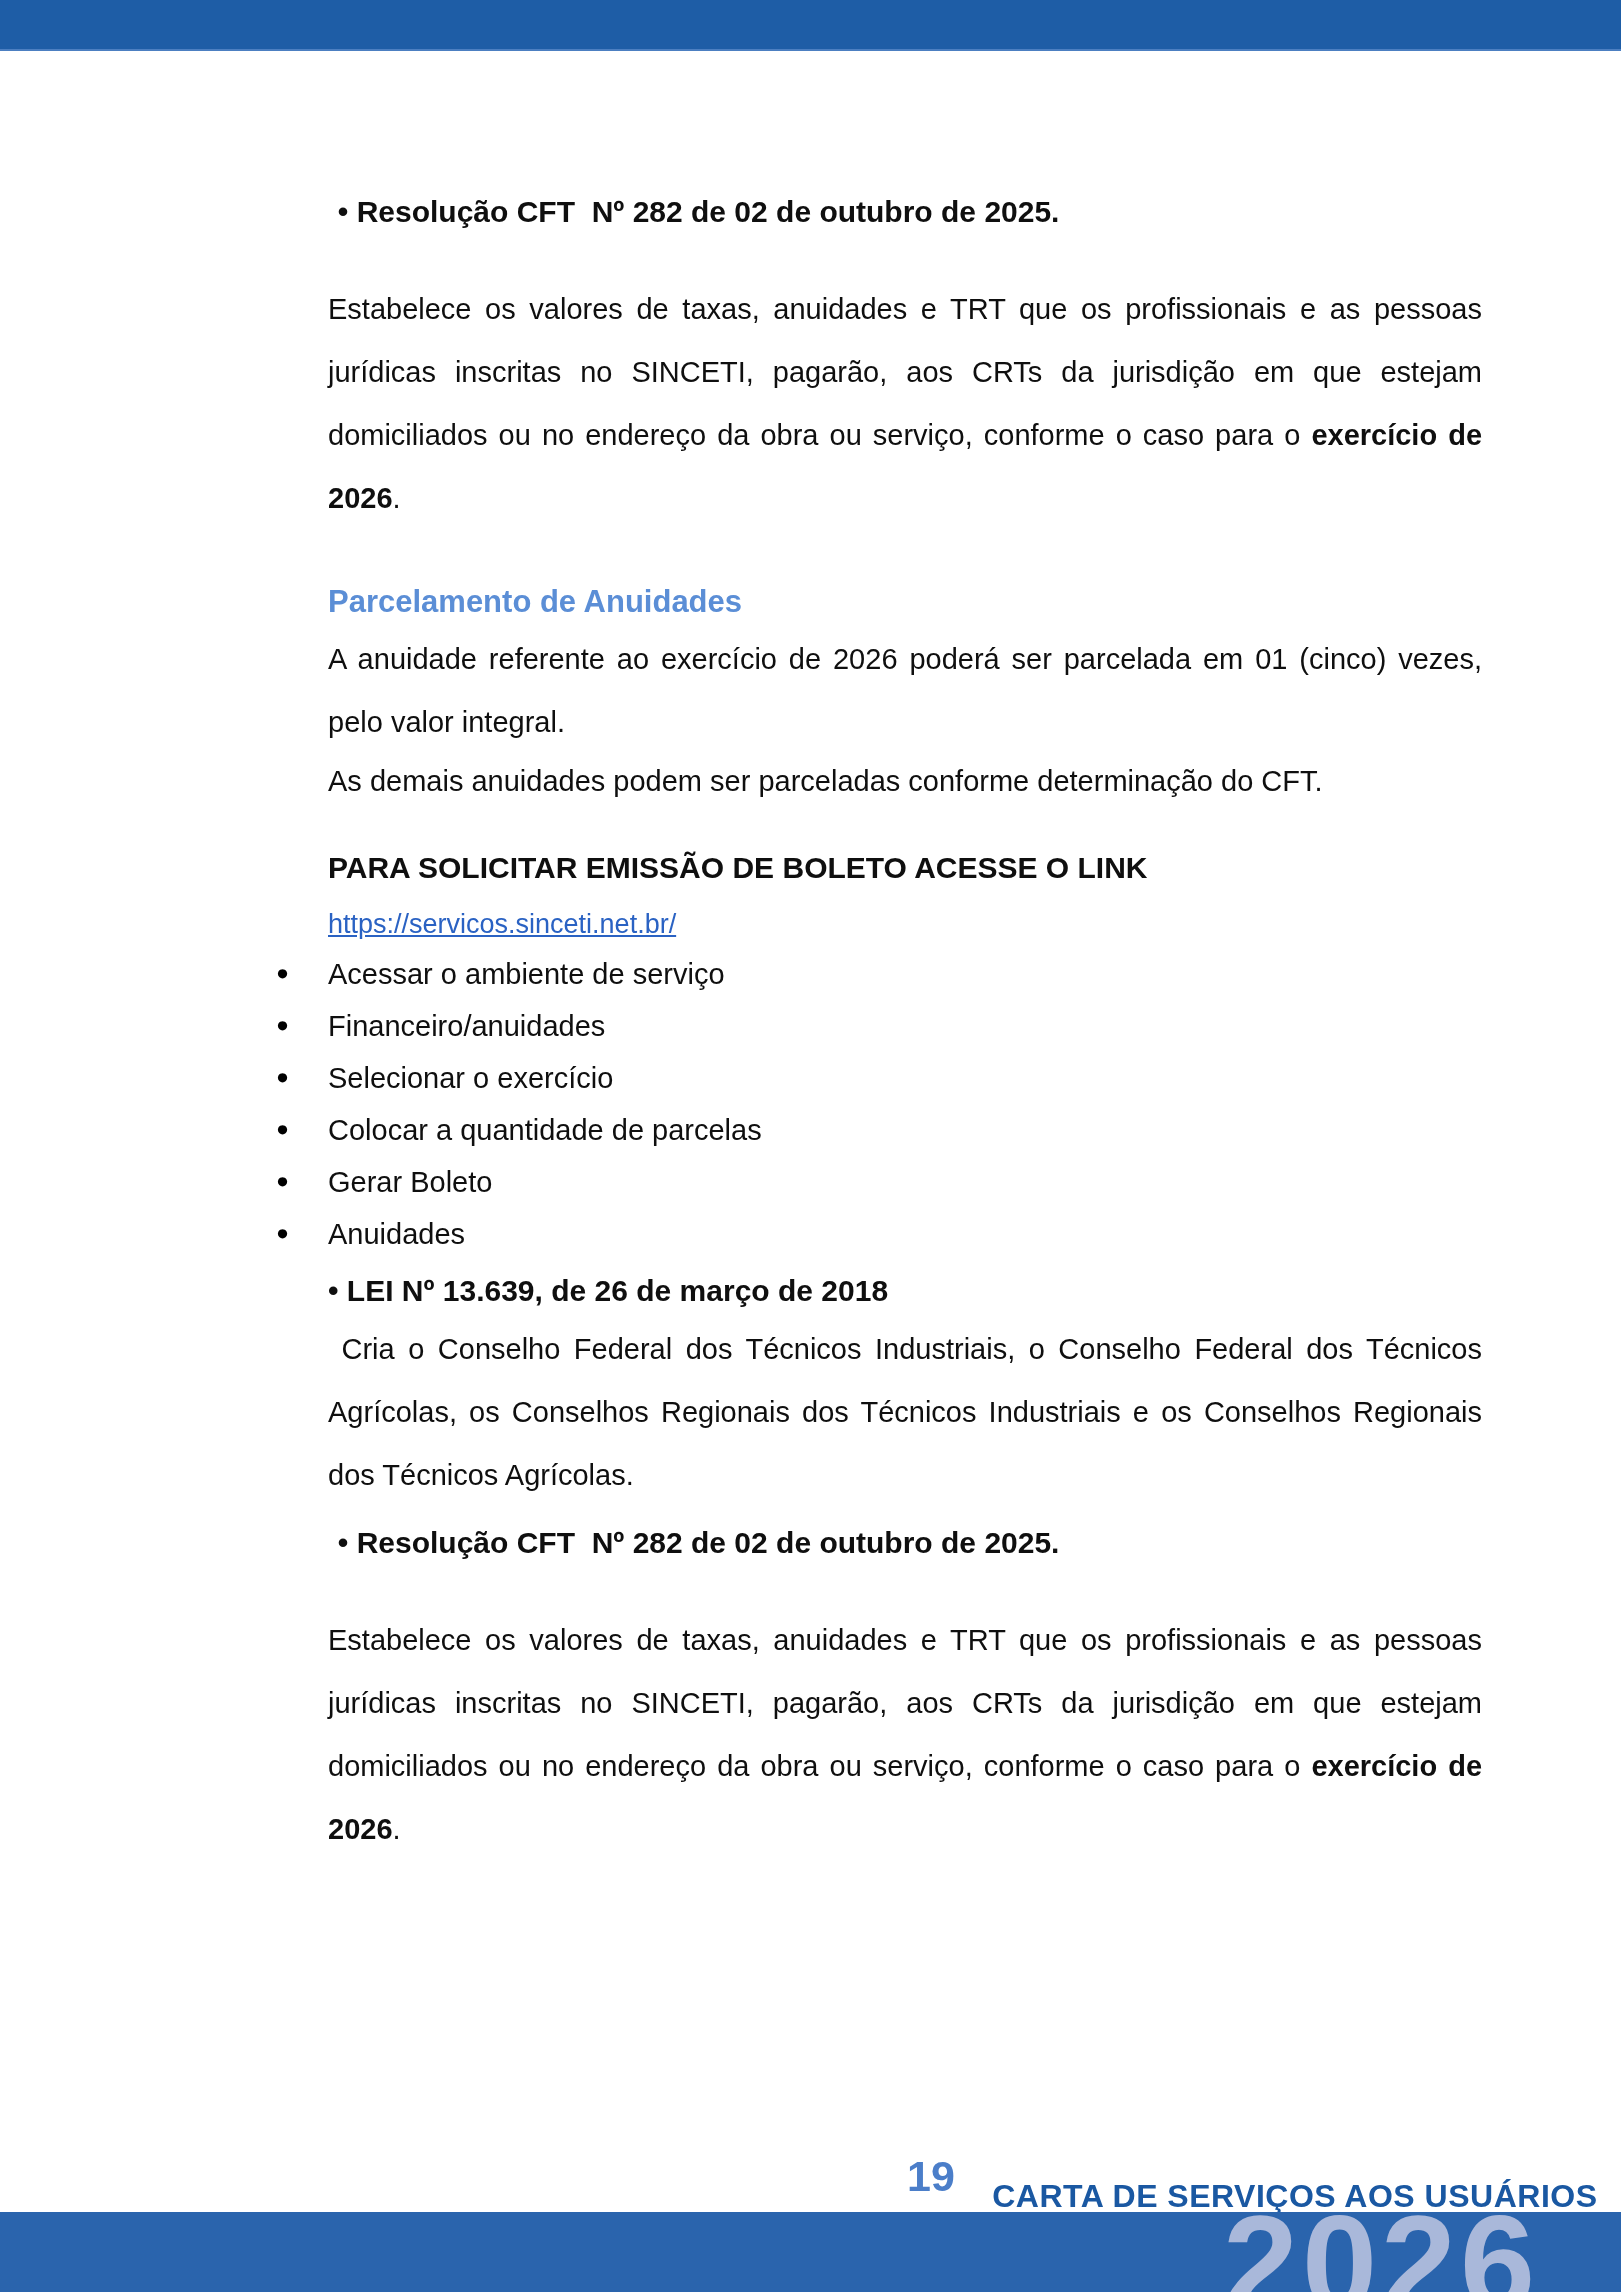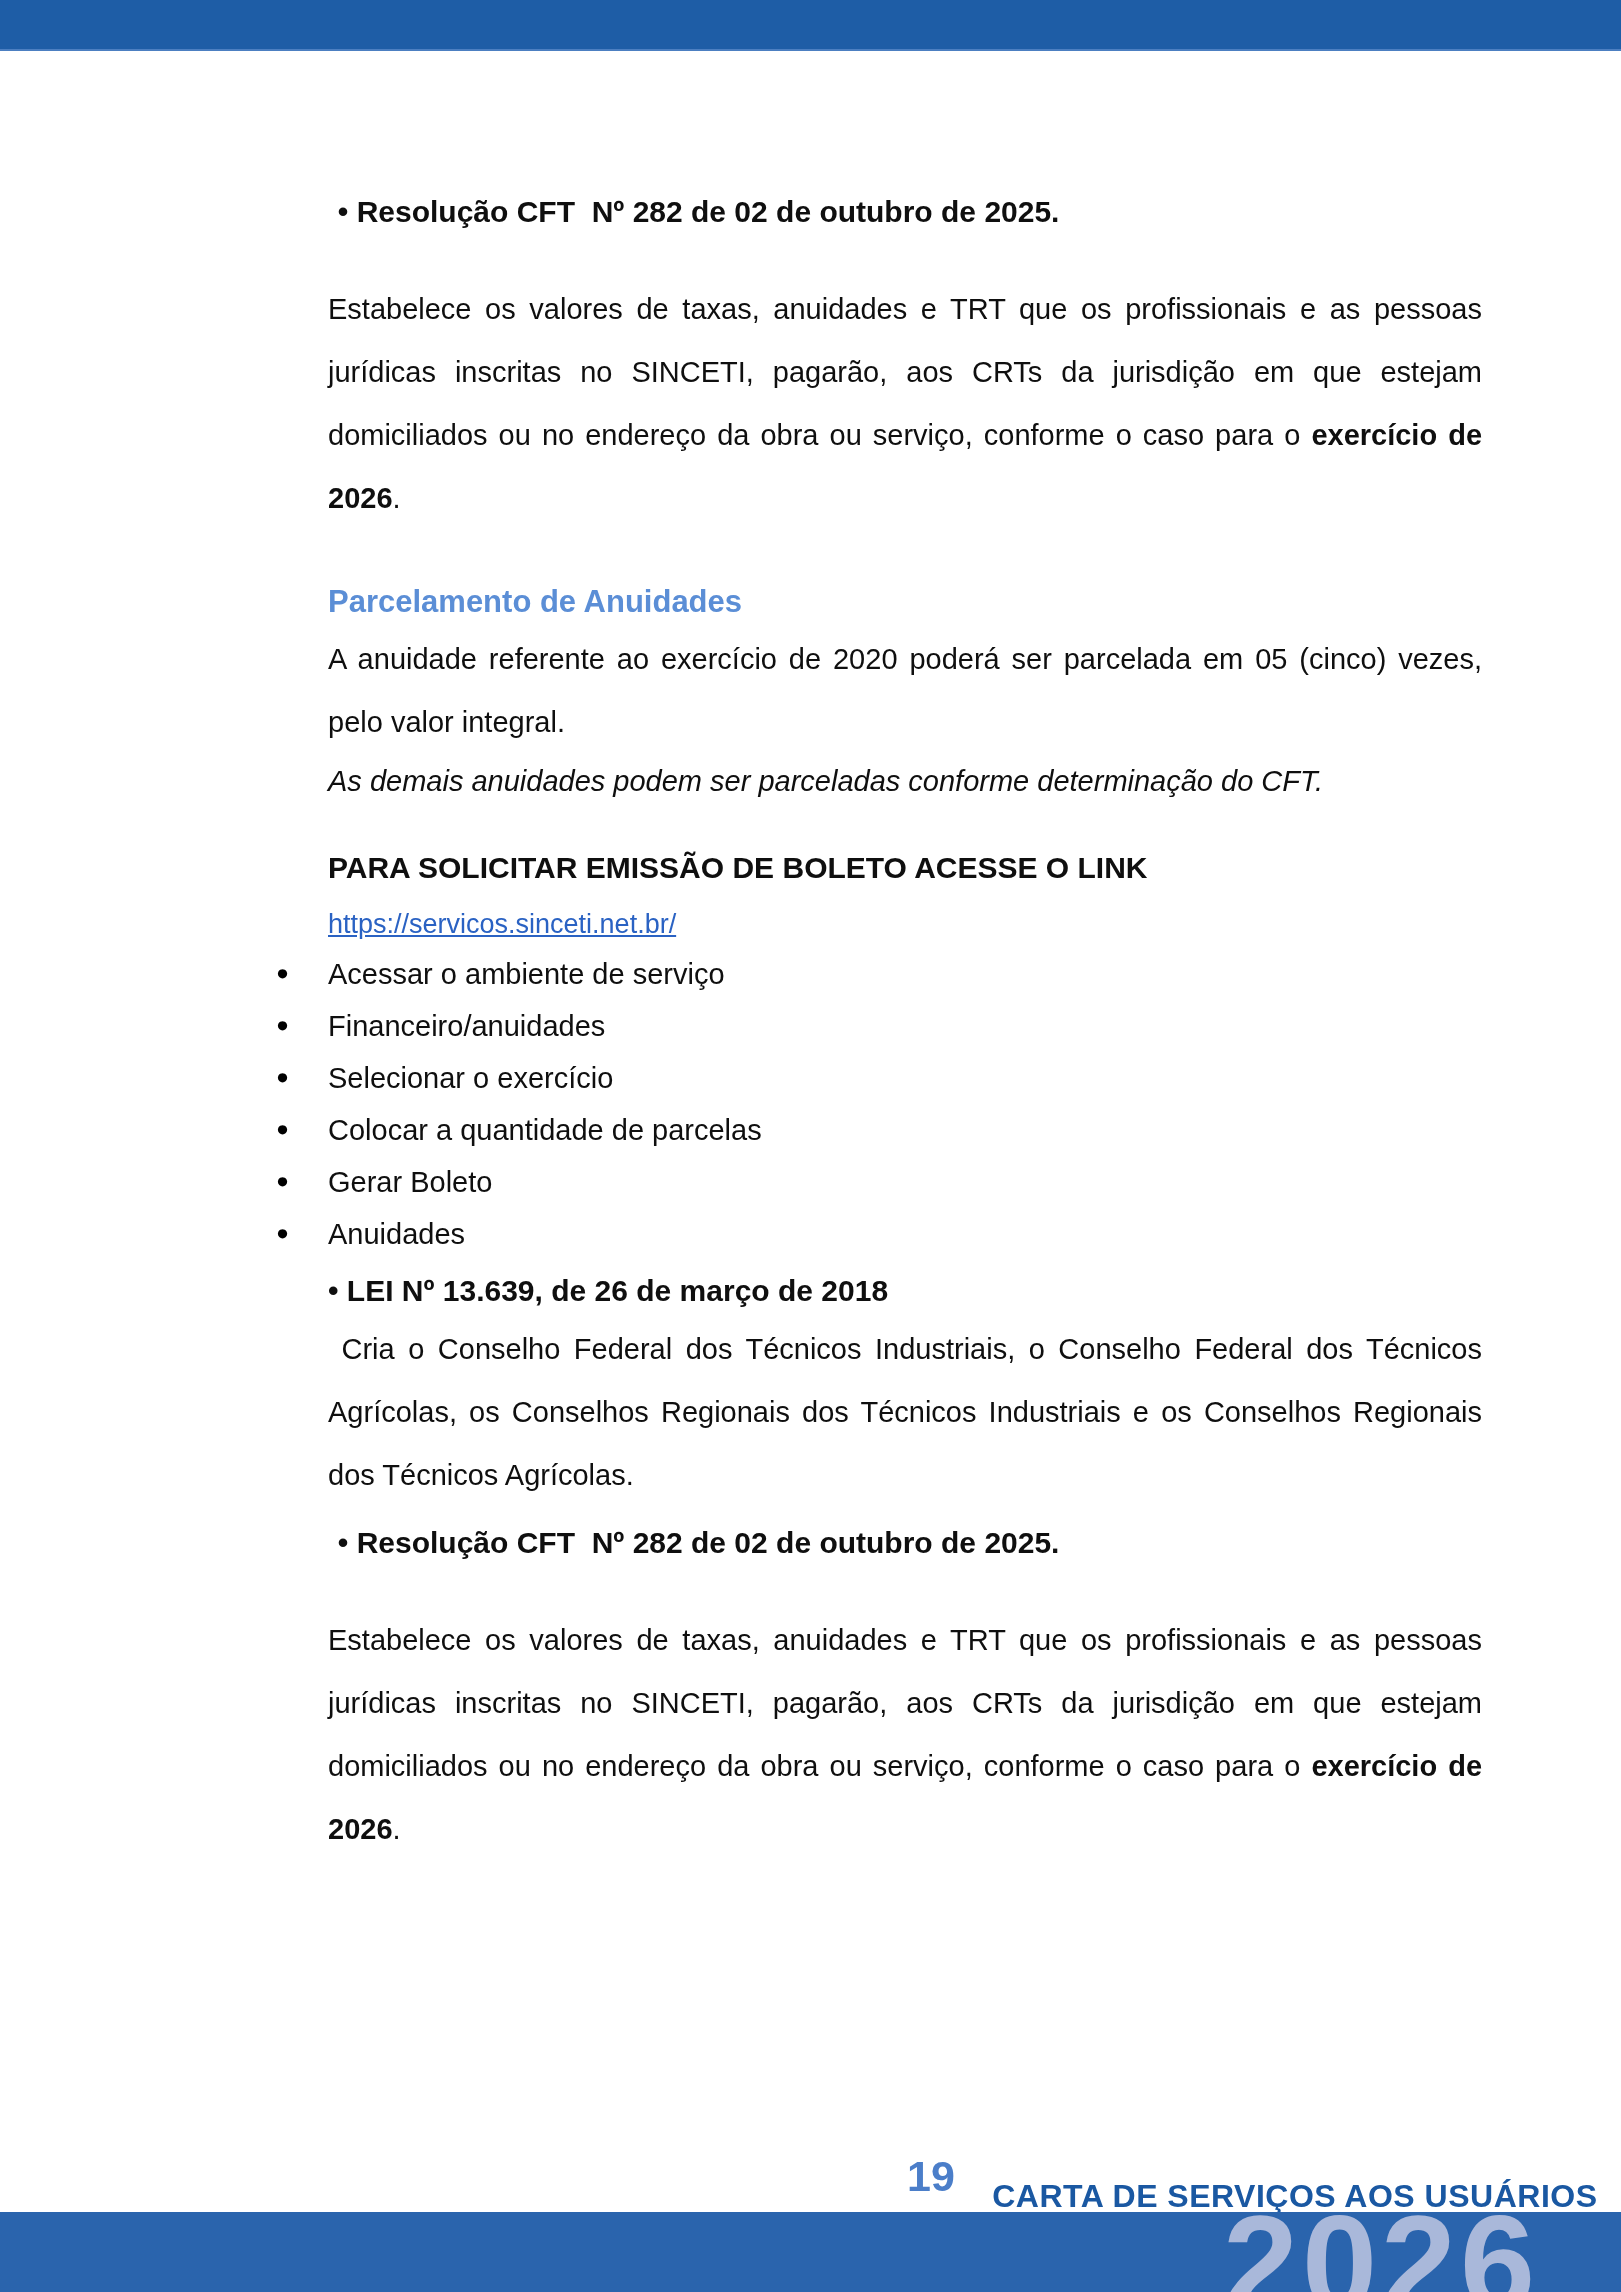--- a/index.html
+++ b/index.html
@@ -15,21 +15,21 @@
   }
   .topbar{height:51px; background:var(--c-topbar); border-bottom:2.9px solid var(--c-topbar-edge);}
   .content{margin-left:328px; width:1154px; padding-top:141px;}
   .h-black{font-weight:bold; font-size:30px; line-height:39px; margin:0;}
   .indent{padding-left:9.8px;}
   .body{font-size:29px; line-height:63px; margin:0;}
   .justify{text-align:justify;}
   .mt-res{margin-top:47px;}
   .h-blue{color:var(--c-heading); font-weight:bold; font-size:31px; line-height:41px; margin:51px 0 0;}
   .parc1{margin-top:5.9px;}
-  .parc2{line-height:55px;font-style:italic;}
+  .parc2{line-height:55px;}
   .mt-boleto{margin-top:39px;}
   .linkline{margin:13.7px 0 0; font-size:27px; line-height:47px;}
   .link{color:var(--c-link); text-decoration:underline; cursor:pointer;}
   .steps{list-style:none; margin:0; padding:0;}
   .step{position:relative; font-size:29px; line-height:52px;}
   .dot{position:absolute; left:-52px; top:-1px; font-size:21.6px; line-height:52px; color:#000;}
   .mt-leg{margin-top:153px;}
   .mt-lei{margin-top:11.8px;}
   .mt-leibody{margin-top:7.8px;}
   .mt-res2{margin-top:15.7px;}
@@ -52,21 +52,21 @@
   <div class="topbar"></div>
 
   <main class="content">
 
     <h3 class="h-black indent">• Resolução CFT&nbsp; Nº 282 de 02 de outubro de 2025.</h3>
 
     <p class="body justify mt-res"><span>Estabelece os valores de taxas, anuidades e TRT que os profissionais e as pessoas jurídicas inscritas no SINCETI, pagarão, aos CRTs da jurisdição em que estejam domiciliados ou no endereço da obra ou serviço, conforme o caso para o </span><strong>exercício de 2026</strong><span>.</span></p>
 
     <h2 class="h-blue">Parcelamento de Anuidades</h2>
 
-    <p class="body justify parc1">A anuidade referente ao exercício de 2020 poderá ser parcelada em 05 (cinco) vezes, pelo valor integral.</p>
+    <p class="body justify parc1">A anuidade referente ao exercício de 2026 poderá ser parcelada em 01 (cinco) vezes, pelo valor integral.</p>
 
     <p class="body parc2">As demais anuidades podem ser parceladas conforme determinação do CFT.</p>
 
     <h3 class="h-black mt-boleto">PARA SOLICITAR EMISSÃO DE BOLETO ACESSE O LINK</h3>
 
     <p class="linkline"><a class="link" href="#">https://servicos.sinceti.net.br/</a></p>
 
     <ul class="steps">
       <li class="step"><span class="dot">●</span><span>Acessar o ambiente de serviço</span></li>
       <li class="step"><span class="dot">●</span><span>Financeiro/anuidades</span></li>

